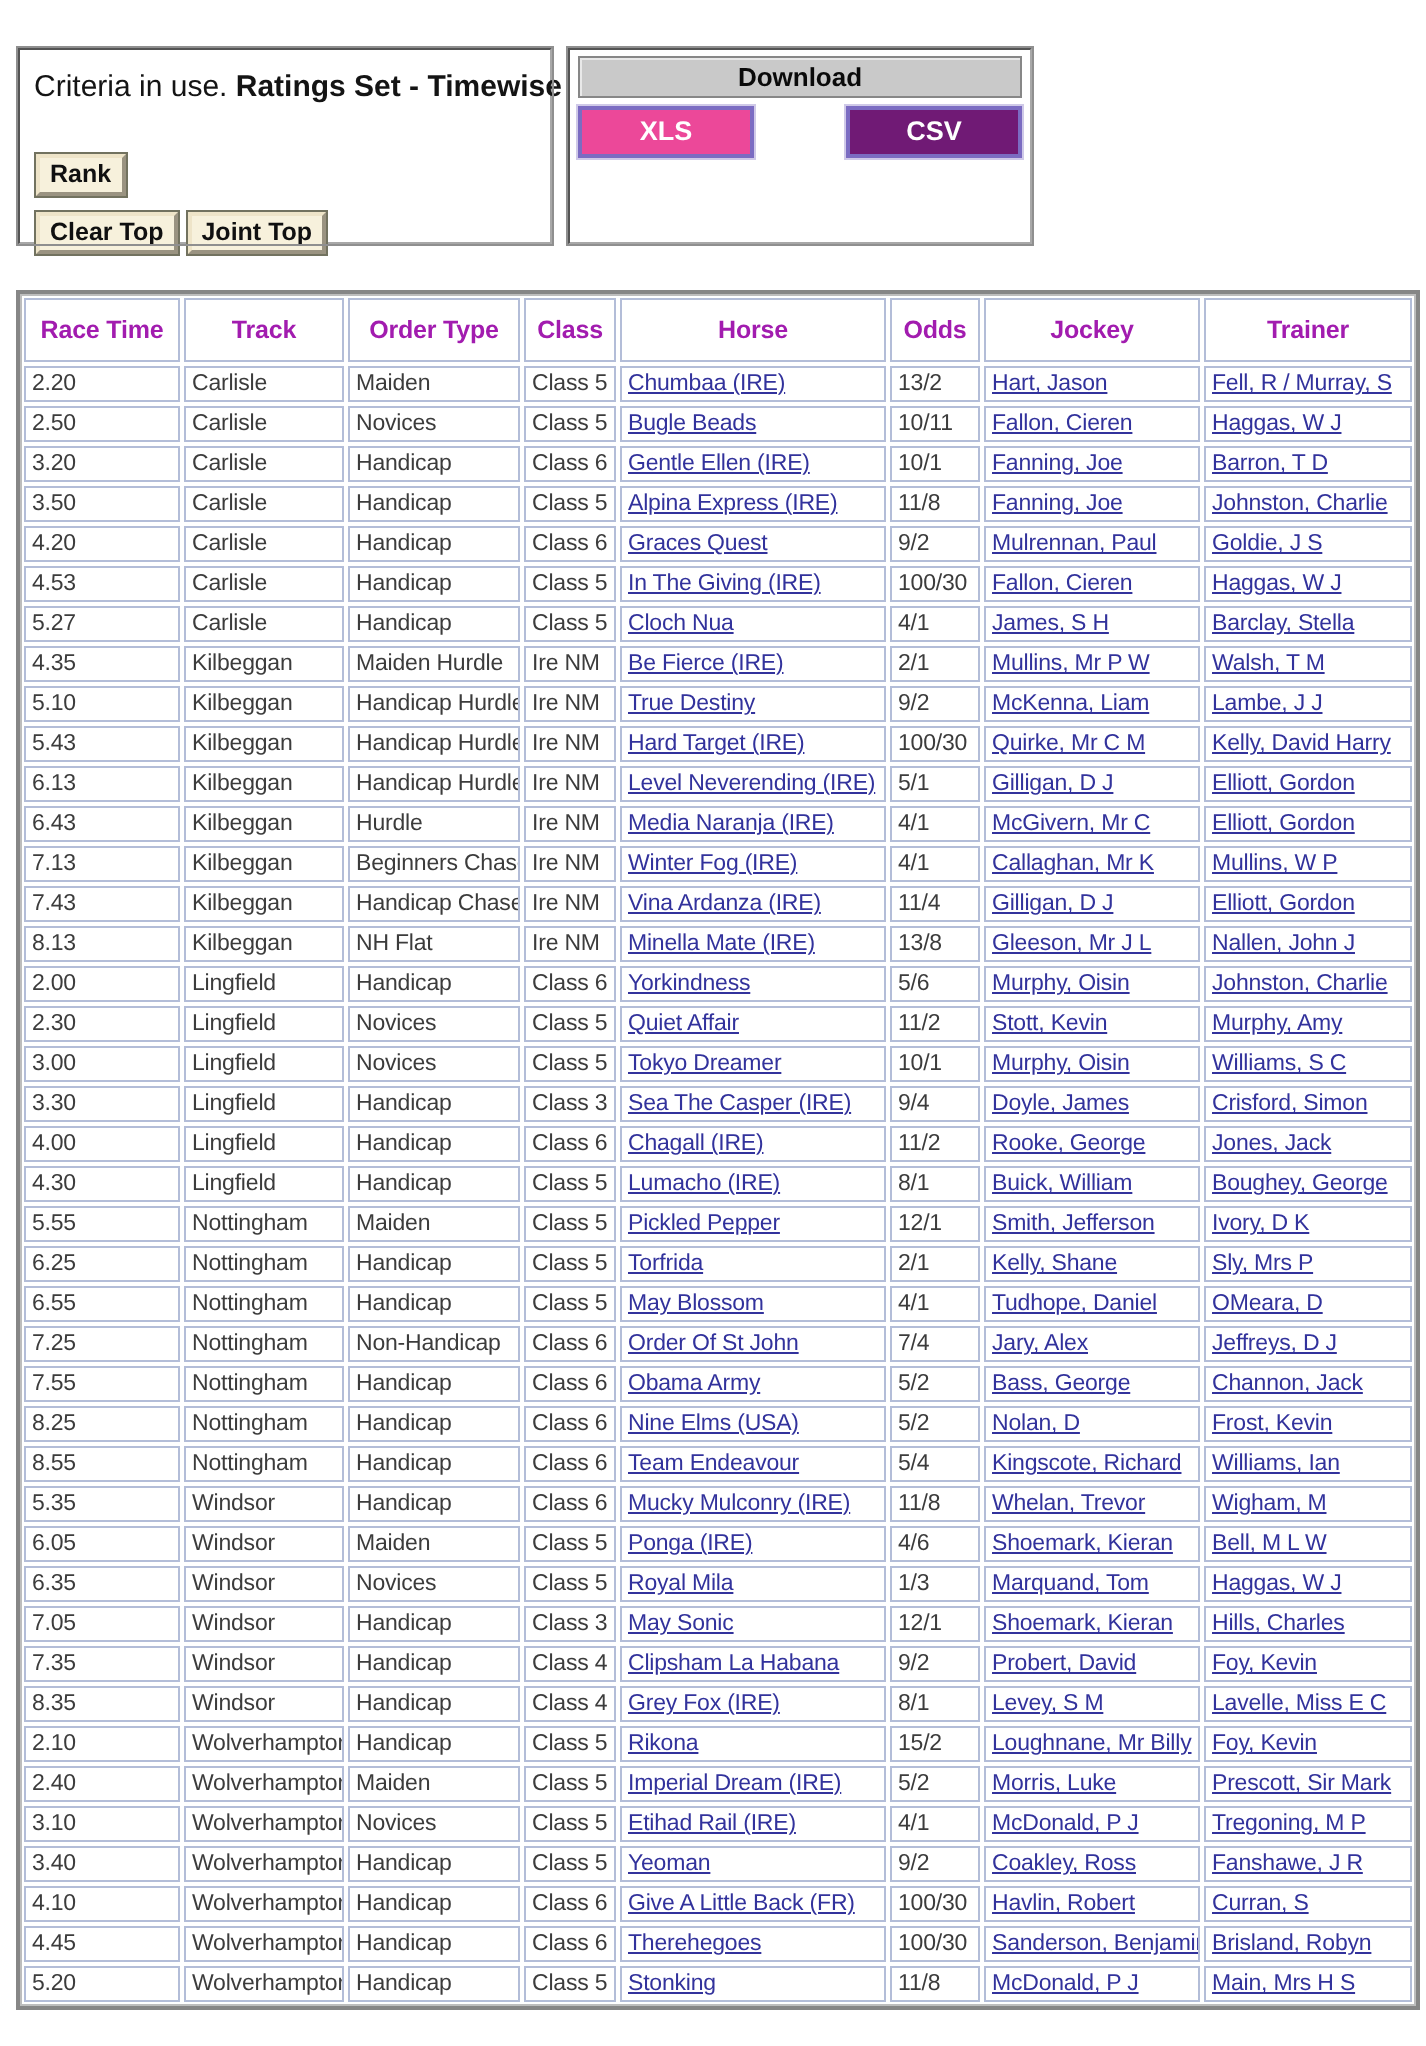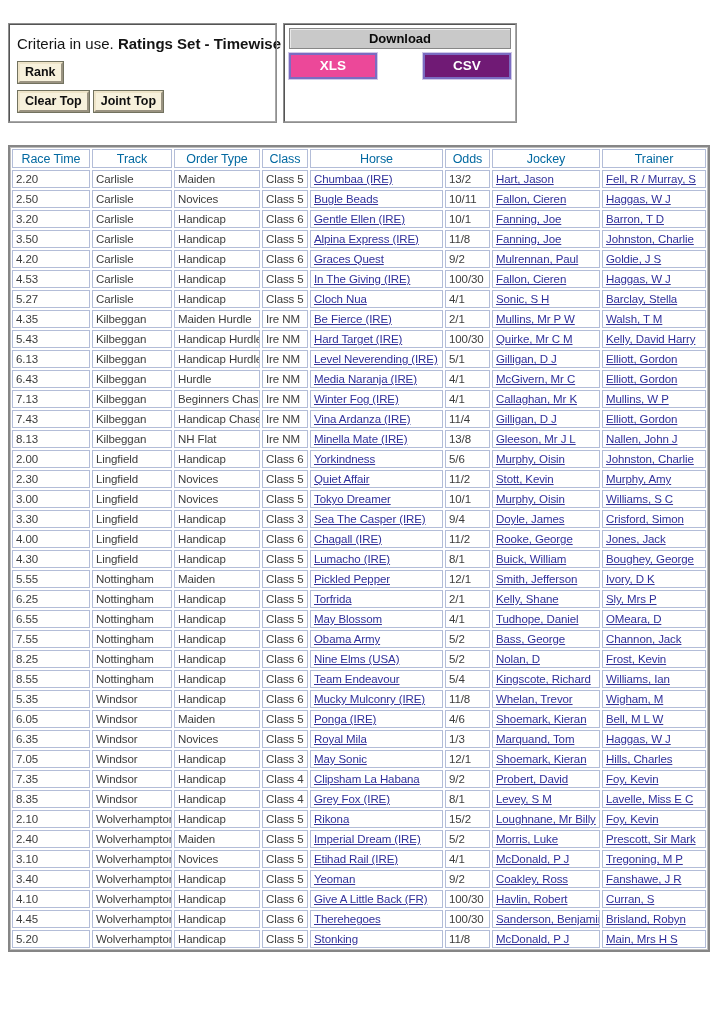--- a/index.html
+++ b/index.html
@@ -14,21 +14,21 @@
   }
   .criteria-box { width:269px; padding:4px 7px; }
   .criteria-text { font-size:15px; color:#141414; margin-top:6px; white-space:nowrap; }
   .criteria-text .bold { font-weight:bold; }
   .btn {
     display:inline-block; background:#f7f1dc; color:#101010;
     border:2px outset #eee4c8; box-shadow:0 0 0 1px #72725f;
     font-family:"Liberation Sans", sans-serif; font-weight:bold; font-size:12.5px;
     padding:1px 5px; margin:1px; cursor:pointer; line-height:15px;
   }
-  .rank-row { margin-top:9px; }
+  .rank-row { margin-top:24px; }
   .cj-row { margin-top:6px; display:flex; gap:3px; }
 
   .download-box { width:234px; margin-left:6px; padding:3px 4px; }
   .download-header {
     background:#c9c9c9; border:1px solid #878787;
     box-shadow:inset 1px 1px 0 #e9e9e9;
     text-align:center; font-weight:bold; font-size:13px; color:#0a0a0a;
     padding:2px 0;
   }
   .download-buttons { display:flex; gap:6px; margin-top:4px; }
@@ -45,21 +45,21 @@
     border:2px solid #868686; outline:1px solid #bdbdbd; outline-offset:-3px;
     background:#ffffff;
   }
   table.race th, table.race td {
     border:1px solid #b3bdd8; box-sizing:border-box;
     white-space:nowrap; overflow:hidden;
     padding:0 3px; height:18px; line-height:16px;
     letter-spacing:-0.1px;
   }
   table.race th {
-    font-size:12.5px; font-weight:normal; text-align:center; color:#0369a1; height:19px;
+    font-size:12.5px; font-weight:bold; text-align:center; color:#a21caf; height:32px;
   }
   table.race td { font-size:11.5px; color:#3c3c3c; text-align:left; }
   a.cell-link { color:#32329c; text-decoration:underline; cursor:pointer; }
 </style>
 </head>
 <body>
 
 <div class="page">
 
   <div class="top-row">
@@ -169,32 +169,42 @@
           <td><a class="cell-link" href="#">Fallon, Cieren</a></td>
           <td><a class="cell-link" href="#">Haggas, W J</a></td>
         </tr>
         <tr>
           <td>5.27</td>
           <td>Carlisle</td>
           <td>Handicap</td>
           <td>Class 5</td>
           <td><a class="cell-link" href="#">Cloch Nua</a></td>
           <td>4/1</td>
-          <td><a class="cell-link" href="#">Sonic, S H</a></td>
+          <td><a class="cell-link" href="#">James, S H</a></td>
           <td><a class="cell-link" href="#">Barclay, Stella</a></td>
         </tr>
         <tr>
           <td>4.35</td>
           <td>Kilbeggan</td>
           <td>Maiden Hurdle</td>
           <td>Ire NM</td>
           <td><a class="cell-link" href="#">Be Fierce (IRE)</a></td>
           <td>2/1</td>
           <td><a class="cell-link" href="#">Mullins, Mr P W</a></td>
           <td><a class="cell-link" href="#">Walsh, T M</a></td>
+        </tr>
+        <tr>
+          <td>5.10</td>
+          <td>Kilbeggan</td>
+          <td>Handicap Hurdle</td>
+          <td>Ire NM</td>
+          <td><a class="cell-link" href="#">True Destiny</a></td>
+          <td>9/2</td>
+          <td><a class="cell-link" href="#">McKenna, Liam</a></td>
+          <td><a class="cell-link" href="#">Lambe, J J</a></td>
         </tr>
         <tr>
           <td>5.43</td>
           <td>Kilbeggan</td>
           <td>Handicap Hurdle</td>
           <td>Ire NM</td>
           <td><a class="cell-link" href="#">Hard Target (IRE)</a></td>
           <td>100/30</td>
           <td><a class="cell-link" href="#">Quirke, Mr C M</a></td>
           <td><a class="cell-link" href="#">Kelly, David Harry</a></td>
@@ -333,20 +343,30 @@
           <td>6.55</td>
           <td>Nottingham</td>
           <td>Handicap</td>
           <td>Class 5</td>
           <td><a class="cell-link" href="#">May Blossom</a></td>
           <td>4/1</td>
           <td><a class="cell-link" href="#">Tudhope, Daniel</a></td>
           <td><a class="cell-link" href="#">OMeara, D</a></td>
         </tr>
         <tr>
+          <td>7.25</td>
+          <td>Nottingham</td>
+          <td>Non-Handicap</td>
+          <td>Class 6</td>
+          <td><a class="cell-link" href="#">Order Of St John</a></td>
+          <td>7/4</td>
+          <td><a class="cell-link" href="#">Jary, Alex</a></td>
+          <td><a class="cell-link" href="#">Jeffreys, D J</a></td>
+        </tr>
+        <tr>
           <td>7.55</td>
           <td>Nottingham</td>
           <td>Handicap</td>
           <td>Class 6</td>
           <td><a class="cell-link" href="#">Obama Army</a></td>
           <td>5/2</td>
           <td><a class="cell-link" href="#">Bass, George</a></td>
           <td><a class="cell-link" href="#">Channon, Jack</a></td>
         </tr>
         <tr>

